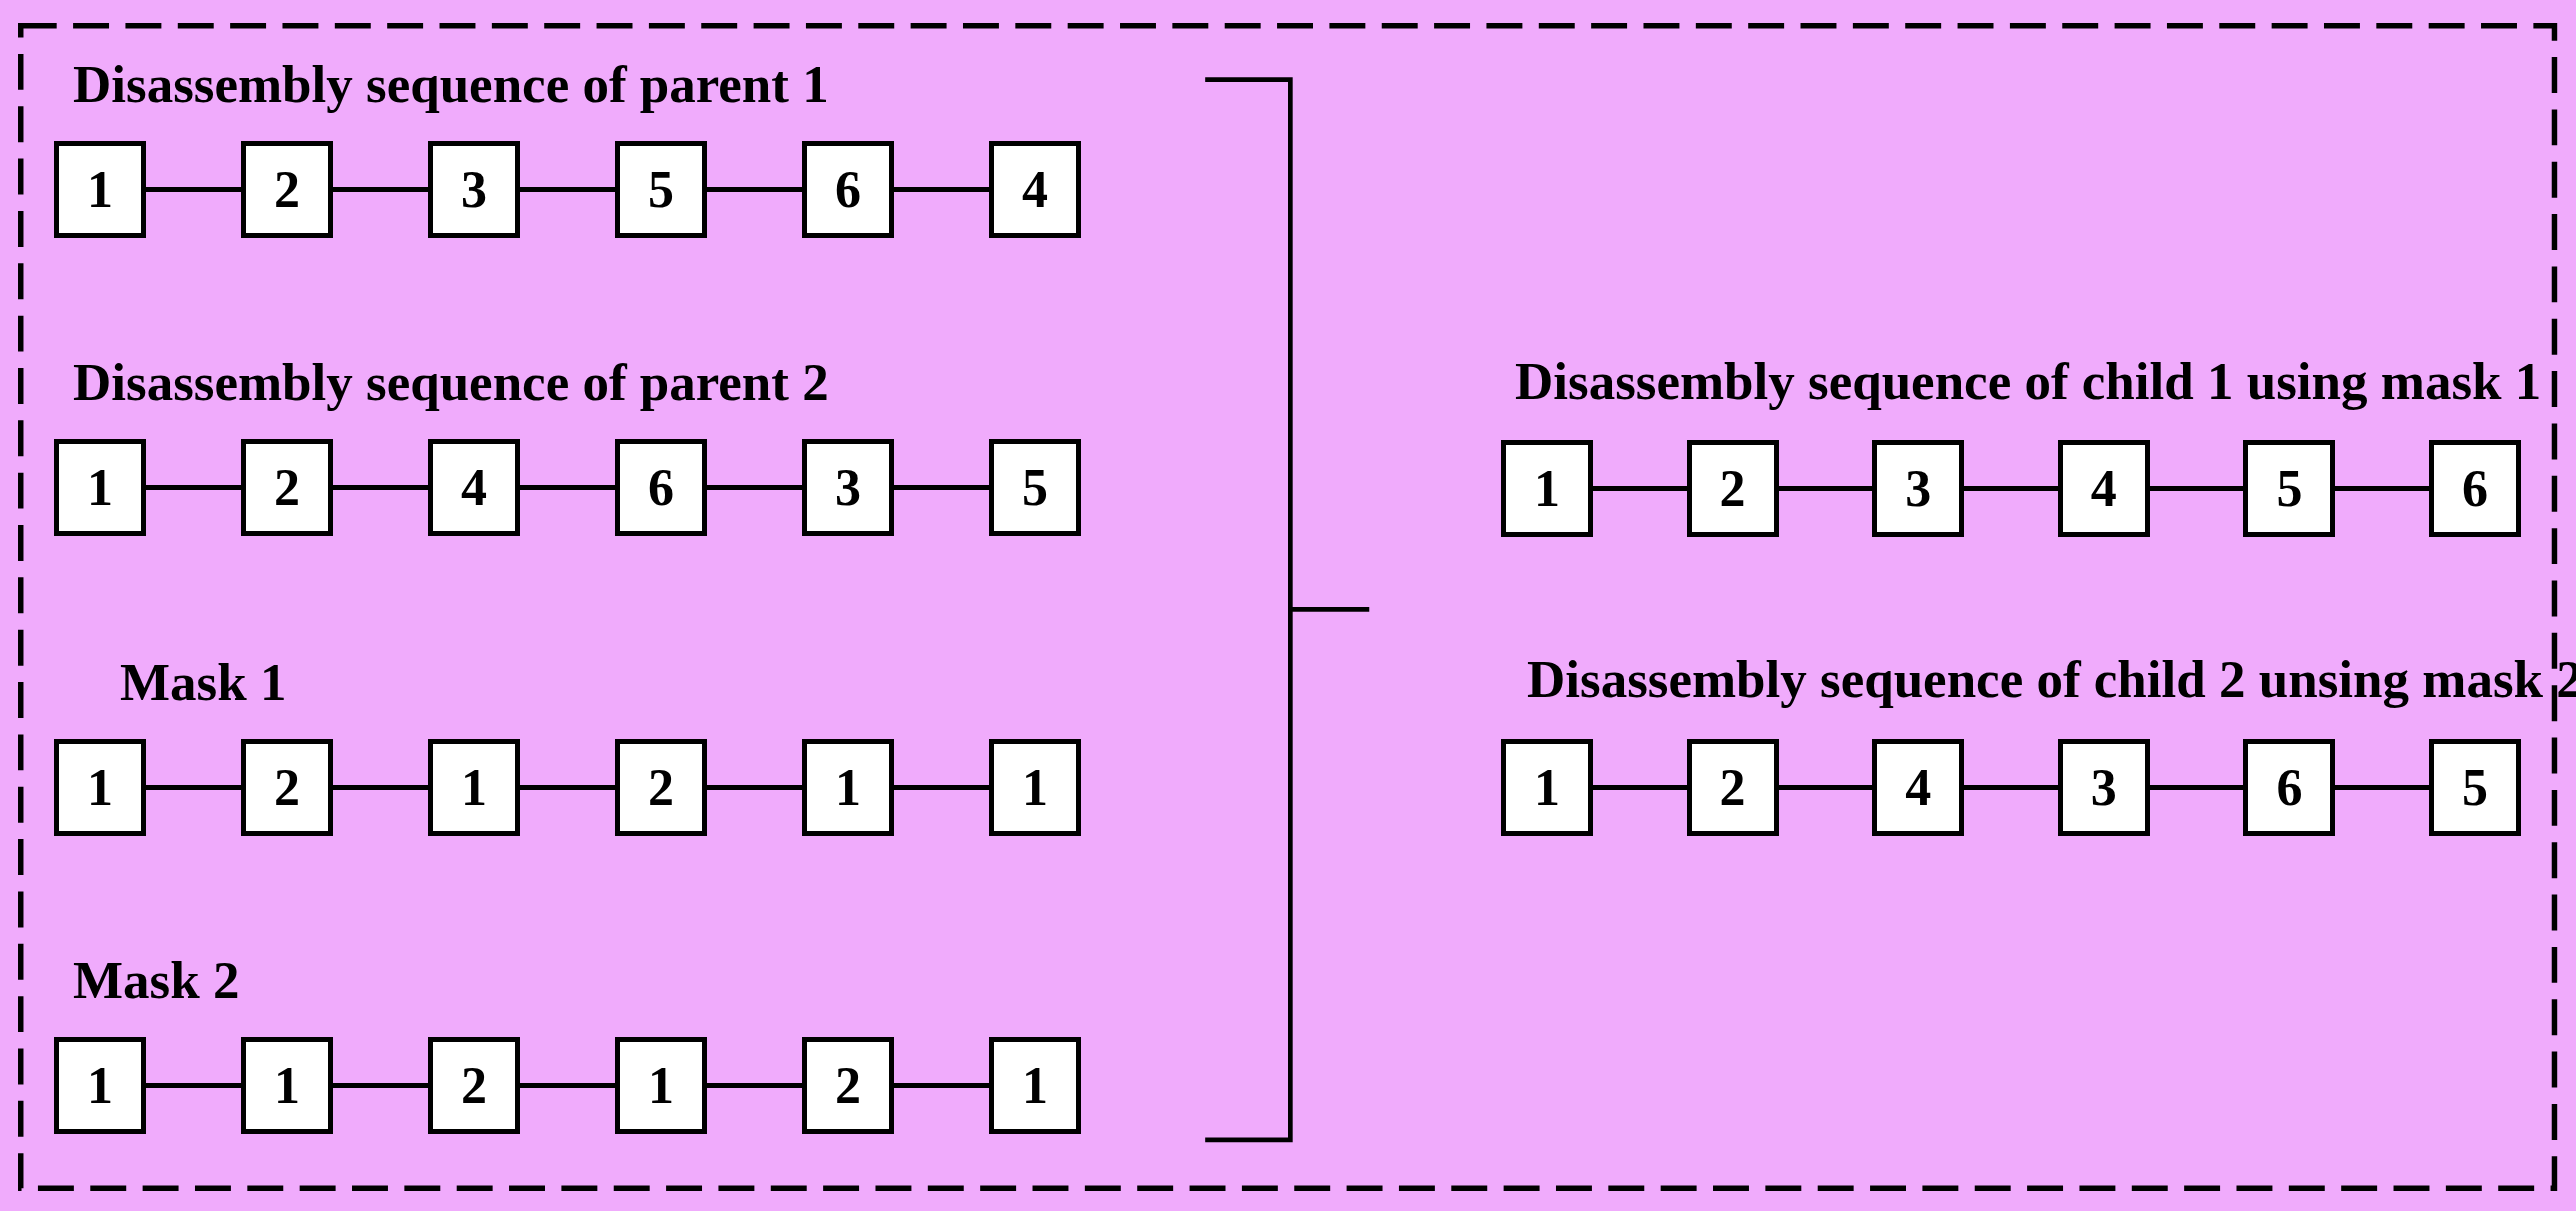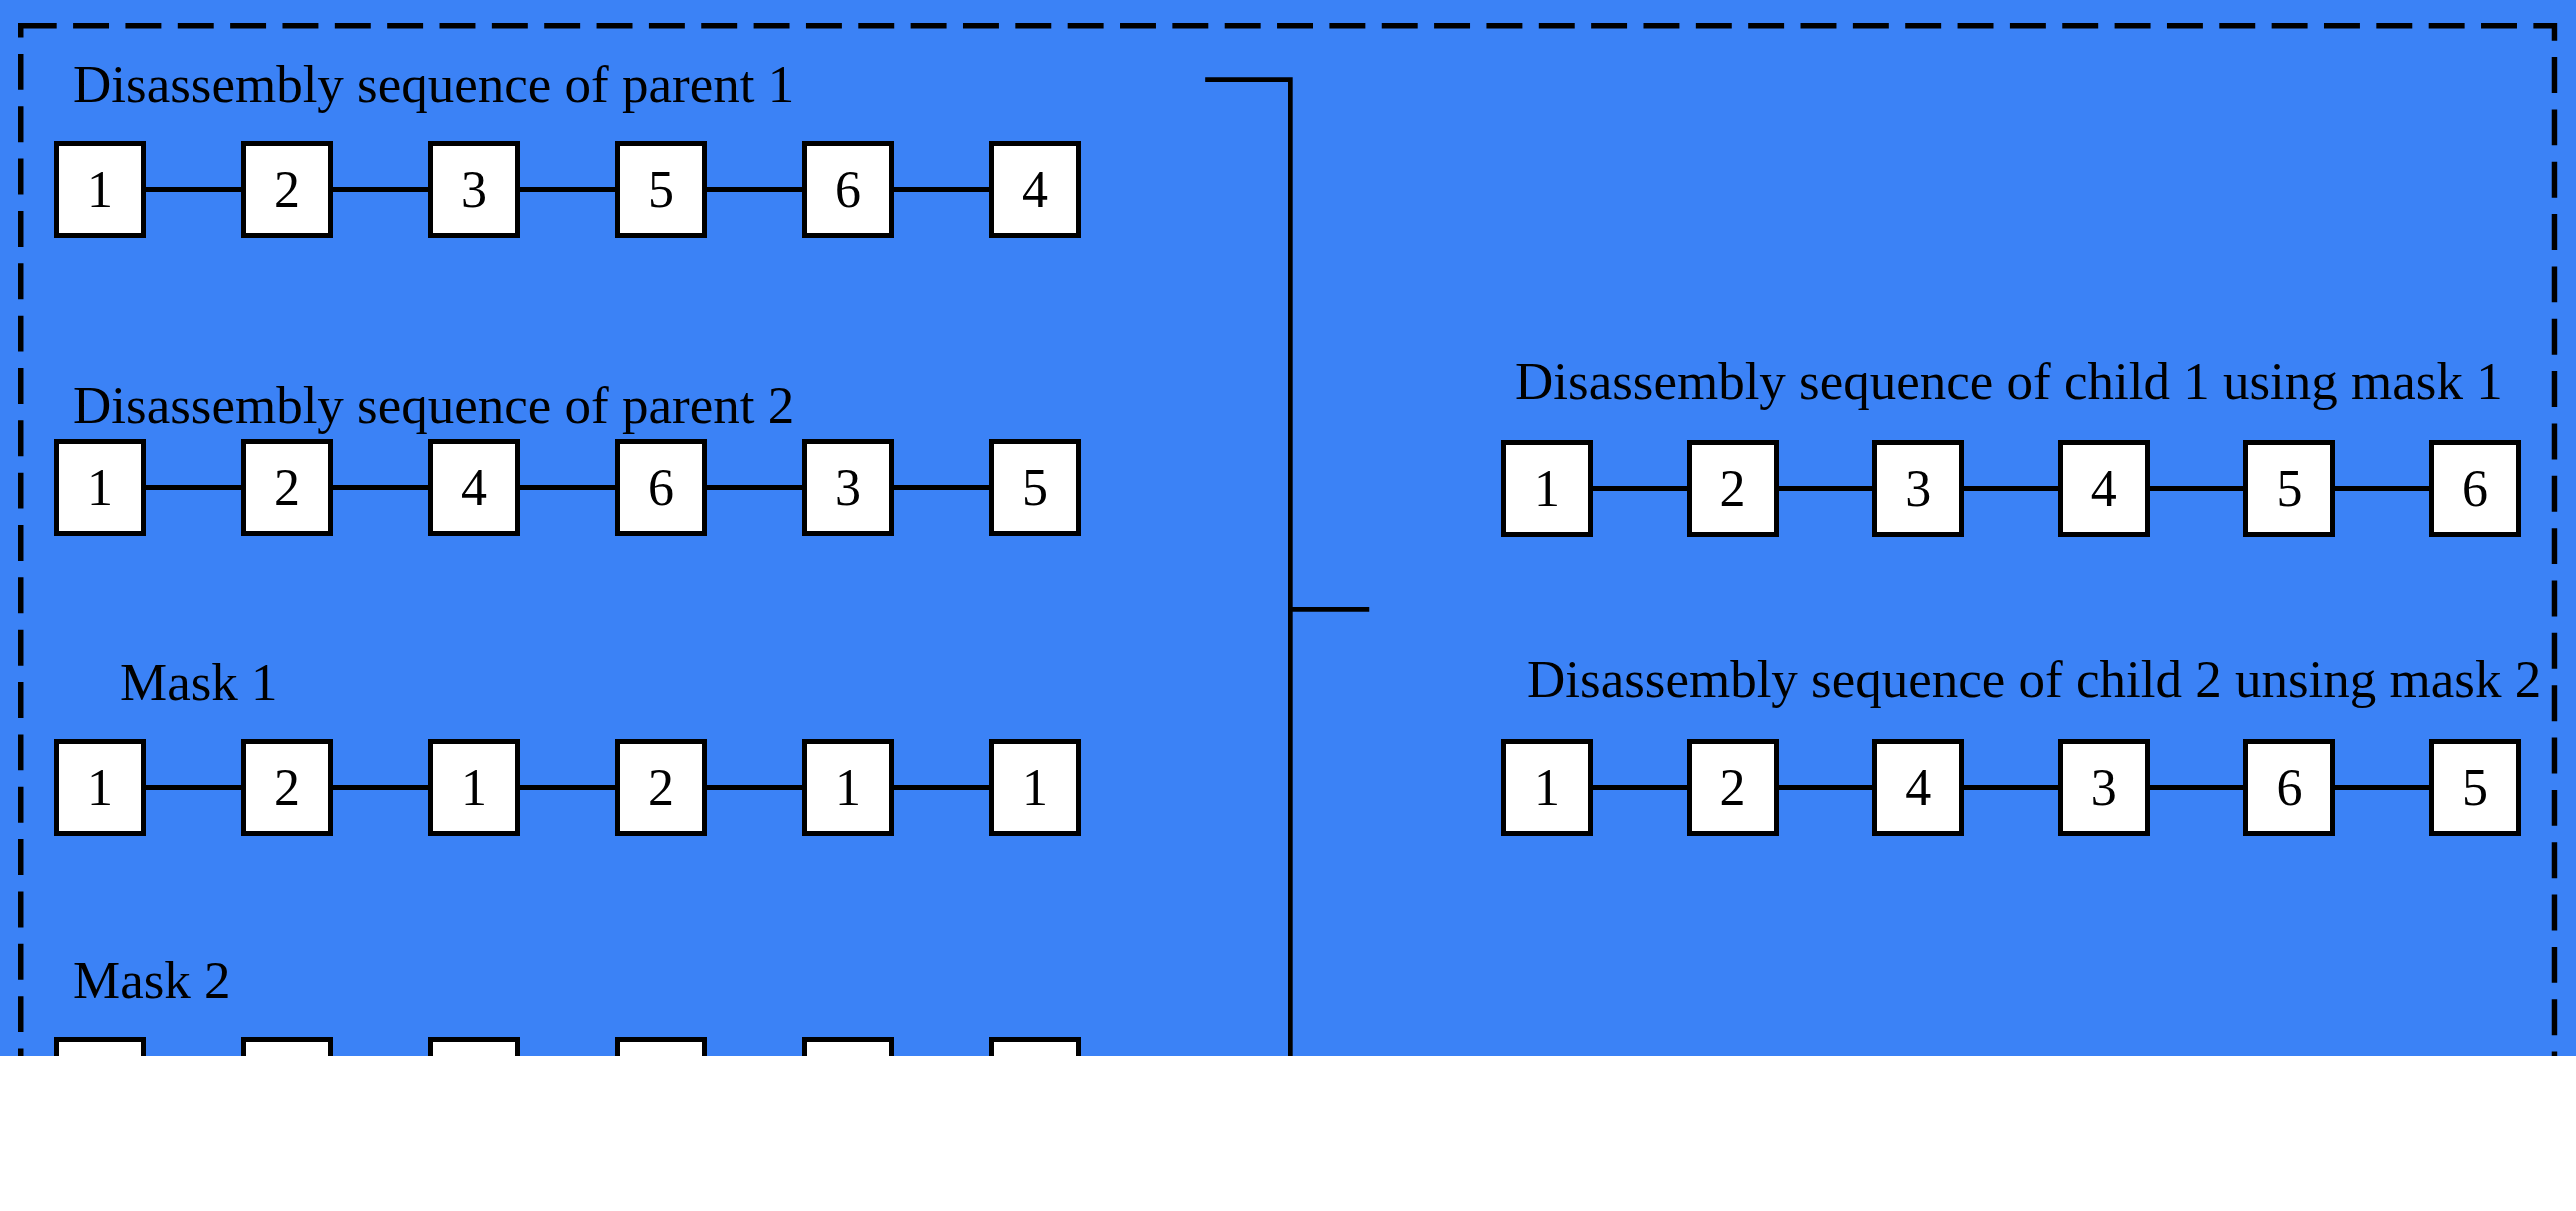--- a/index.html
+++ b/index.html
@@ -1,23 +1,24 @@
 <!DOCTYPE html>
 <html style="font-size:12.5px"><head>
 <meta charset="utf-8">
 <style>
   html, body { margin: 0; padding: 0; background: #ffffff; }
   .canvas {
     position: relative;
     width: 2576px;
-    height: 1056px;
-    background: #3b82f6;
+    height: 1211px;
+    background: #f0abfc;
     color: #000000;
     font-family: "Liberation Serif", "DejaVu Serif", serif;
     overflow: hidden;
+    font-weight: bold;
   }
   .lines-svg {
     position: absolute;
     left: 0; top: 0;
     width: 2576px; height: 1211px;
   }
   .row-label {
     position: absolute;
     font-size: 53px;
     line-height: 1.1;
@@ -44,21 +45,21 @@
     font-size: 52px;
     flex: 0 0 auto;
   }
   .link {
     flex: 1 1 auto;
     height: 5.5px;
     background: #000000;
   }
   
   .lbl-l0 { left: 73px;  top: 55px;  }
-  .lbl-l1 { left: 73px;  top: 353px; margin-top: 23px; }
+  .lbl-l1 { left: 73px;  top: 353px; }
   .lbl-l2 { left: 73px;  top: 653px; margin-left: 47px; }
   .lbl-l3 { left: 73px;  top: 951px;}
   .lbl-r0 { left: 1515px; top: 352px; }
   .lbl-r1 { left: 1515px; top: 650px; margin-left: 12px; }
   
   .pos-l0 { top: 141px;  }
   .pos-l1 { top: 439px;  }
   .pos-l2 { top: 739px;  }
   .pos-l3 { top: 1037px; }
   .pos-r0 { top: 440px;  }

